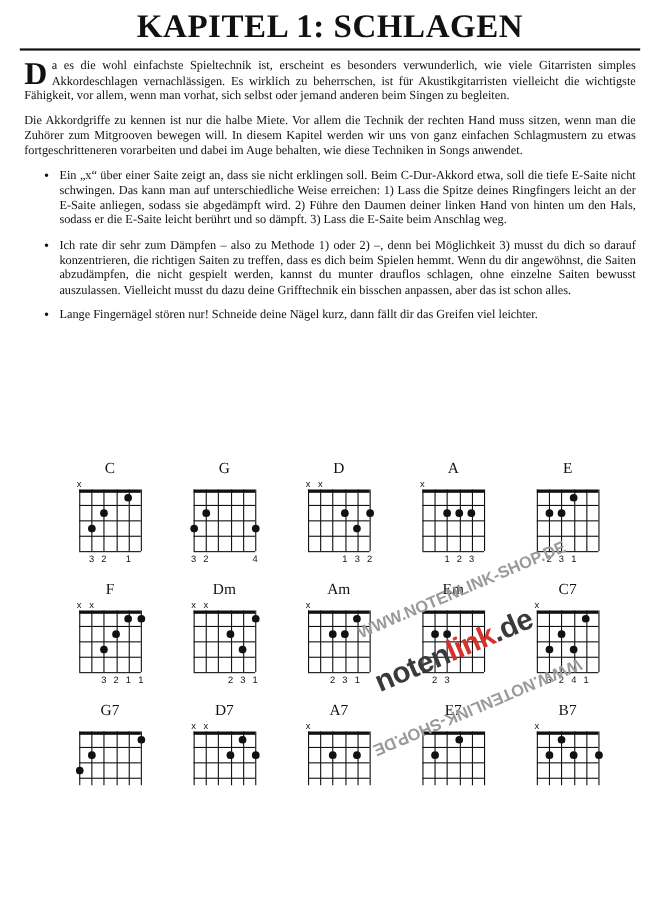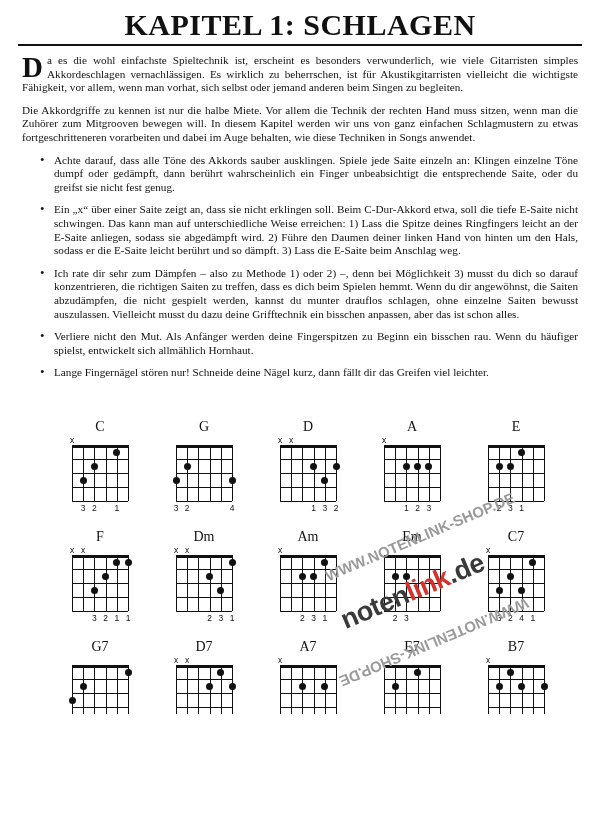--- a/index.html
+++ b/index.html
@@ -224,24 +224,22 @@
 <div id="page">
 
   <div class="chapter-title">KAPITEL 1: SCHLAGEN</div>
   <div class="header-rule"></div>
 
   <div class="body-area">
     <p class="para dropcap-para"><span class="dropcap">D</span><span>a es die wohl einfachste Spieltechnik ist, erscheint es besonders verwunderlich, wie viele Gitarristen simples Akkordeschlagen vernachlässigen. Es wirklich zu beherrschen, ist für Akustikgitarristen vielleicht die wichtigste Fähigkeit, vor allem, wenn man vorhat, sich selbst oder jemand anderen beim Singen zu begleiten.</span></p>
     <p class="para">Die Akkordgriffe zu kennen ist nur die halbe Miete. Vor allem die Technik der rechten Hand muss sitzen, wenn man die Zuhörer zum Mitgrooven bewegen will. In diesem Kapitel werden wir uns von ganz einfachen Schlagmustern zu etwas fortgeschritteneren vorarbeiten und dabei im Auge behalten, wie diese Techniken in Songs anwendet.</p>
 
     <ul class="bullets">
-      <li>Achte darauf, dass alle Töne des Akkords sauber ausklingen. Spiele jede Saite einzeln an: Klingen einzelne Töne dumpf oder gedämpft, dann berührt wahrscheinlich ein Finger unbeabsichtigt die entsprechende Saite, oder du greifst sie nicht fest genug.</li>
       <li>Ein „x“ über einer Saite zeigt an, dass sie nicht erklingen soll. Beim C-Dur-Akkord etwa, soll die tiefe E-Saite nicht schwingen. Das kann man auf unterschiedliche Weise erreichen: 1) Lass die Spitze deines Ringfingers leicht an der E-Saite anliegen, sodass sie abgedämpft wird. 2) Führe den Daumen deiner linken Hand von hinten um den Hals, sodass er die E-Saite leicht berührt und so dämpft. 3) Lass die E-Saite beim Anschlag weg.</li>
       <li class="nobullet">Ich rate dir sehr zum Dämpfen – also zu Methode 1) oder 2) –, denn bei Möglichkeit 3) musst du dich so darauf konzentrieren, die richtigen Saiten zu treffen, dass es dich beim Spielen hemmt. Wenn du dir angewöhnst, die Saiten abzudämpfen, die nicht gespielt werden, kannst du munter drauflos schlagen, ohne einzelne Saiten bewusst auszulassen. Vielleicht musst du dazu deine Grifftechnik ein bisschen anpassen, aber das ist schon alles.</li>
-      <li>Verliere nicht den Mut. Als Anfänger werden deine Fingerspitzen zu Beginn ein bisschen rau. Wenn du häufiger spielst, entwickelt sich allmählich Hornhaut.</li>
       <li>Lange Fingernägel stören nur! Schneide deine Nägel kurz, dann fällt dir das Greifen viel leichter.</li>
     </ul>
   </div>
 
   <div class="chords" id="chords">
       <div class="chord-row">
         <div class="chord">
           <div class="chord-name">C</div>
           <div class="topmarks">
             <span style="left: -4px;">x</span>

